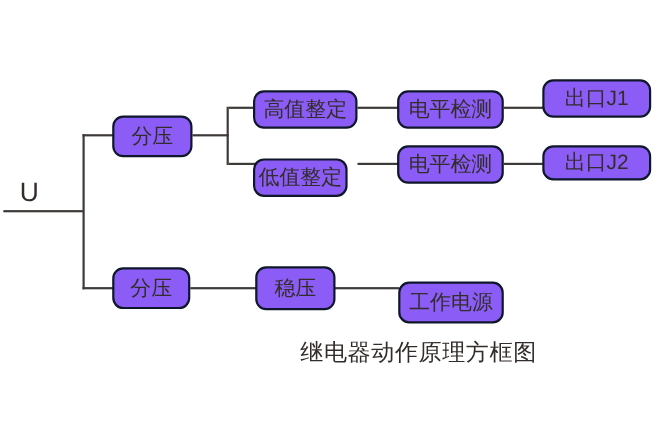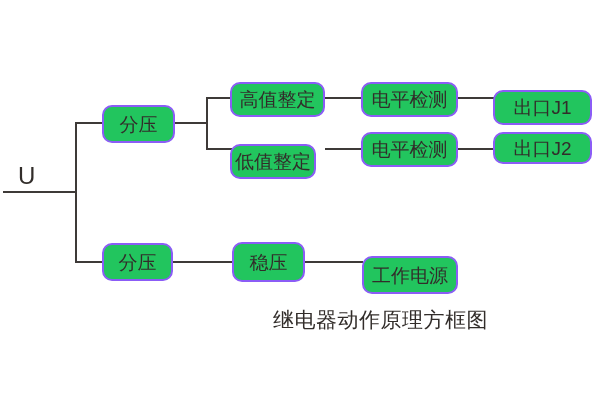--- a/index.html
+++ b/index.html
@@ -36,35 +36,35 @@
   .ln-r1c2       { left: 458px; top: 97px;  width: 36px; }
   .ln-r2c1       { left: 325px; top: 148px; width: 37px; }
   .ln-r2c2       { left: 458px; top: 148px; width: 36px; }
   .ln-r3c1       { left: 173px; top: 261px; width: 60px; }
   .ln-r3c2       { left: 303px; top: 261px; width: 60px; }
 
   
   .box {
     position: absolute;
     box-sizing: border-box;
-    background: #22c55e;
-    border: 2px solid #8b5cf6;
+    background: #8b5cf6;
+    border: 2px solid #0f172a;
     border-radius: 10px;
     display: flex;
     align-items: center;
     justify-content: center;
     font-size: 19px;
     line-height: 1;
     white-space: nowrap;
     color: #322d2a;
   }
   .b-fenya-top   { left: 102px; top: 105px; width: 73px; height: 38px; }
   .b-gaozhi      { left: 230px; top: 82px;  width: 95px; height: 35px; }
   .b-dianping1   { left: 361px; top: 82px;  width: 97px; height: 35px; }
-  .b-chukou1     { left: 493px; top: 90px;  width: 99px; height: 35px; }
+  .b-chukou1     { left: 493px; top: 72px;  width: 99px; height: 35px; }
   .b-dizhi       { left: 230px; top: 144px; width: 86px; height: 35px; }
   .b-dianping2   { left: 361px; top: 132px; width: 97px; height: 35px; }
   .b-chukou2     { left: 493px; top: 132px; width: 99px; height: 32px; }
   .b-fenya-bot   { left: 102px; top: 243px; width: 71px; height: 38px; }
   .b-wenya       { left: 232px; top: 242px; width: 73px; height: 40px; }
   .b-gongzuo     { left: 362px; top: 256px; width: 96px; height: 38px; }
 
   
   .u-label {
     position: absolute;

